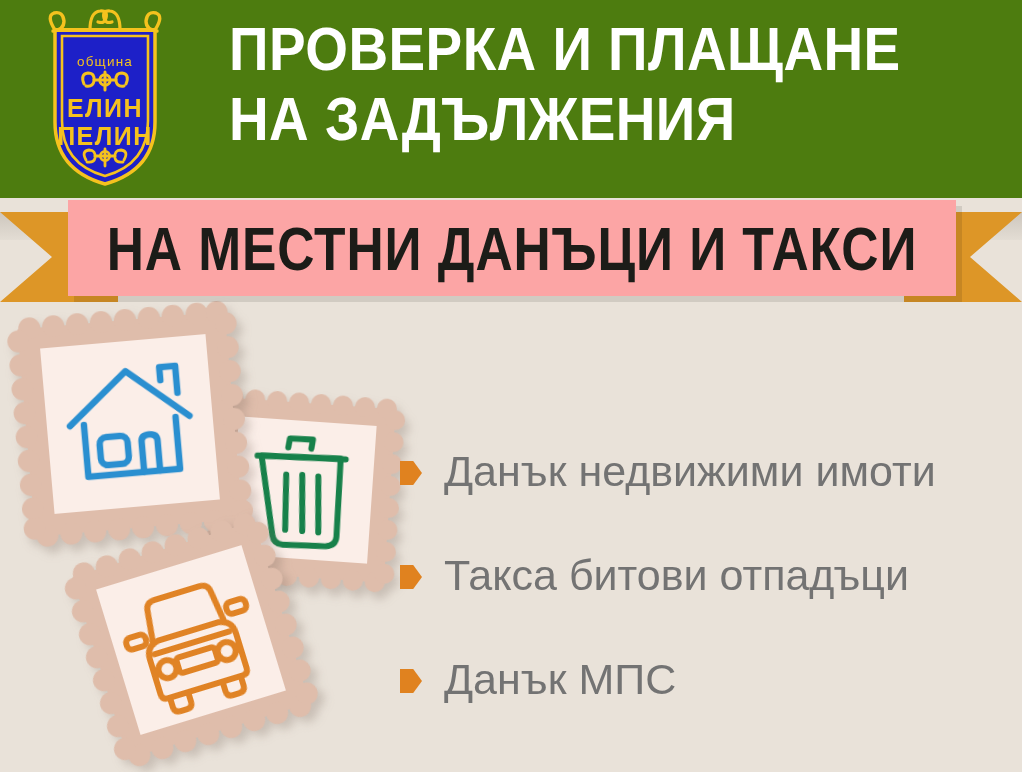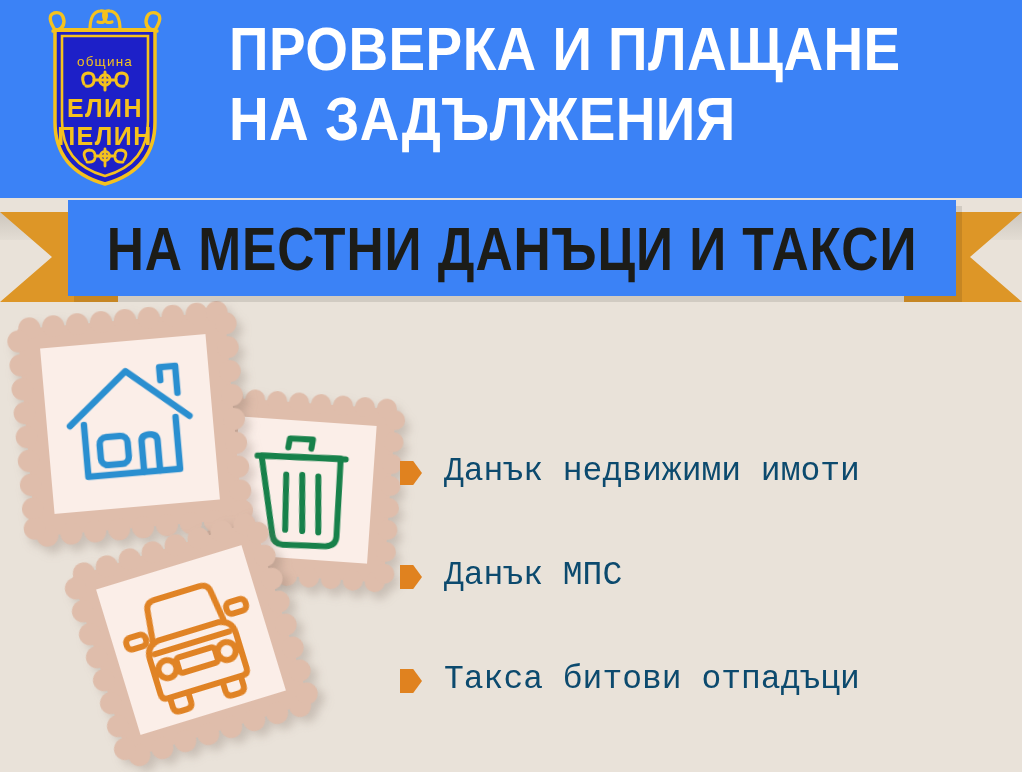--- a/index.html
+++ b/index.html
@@ -7,21 +7,21 @@
   body {
     font-family:"Liberation Sans", sans-serif;
     background:#e9e2d9;
     position:relative;
     overflow:hidden;
   }
 
   
   #header {
     position:absolute; left:0; top:0; width:1022px; height:198px;
-    background:#3b82f6;
+    background:#4d7c0f;
     z-index:5;
   }
   #logo-wrap {
     position:absolute; left:30px; top:4px; width:150px; height:185px;
   }
   #logo-wrap svg { display:block; width:150px; height:185px; }
 
   #header-titles {
     position:absolute; left:188px; top:14px; width:820px;
     text-align:left;
@@ -50,21 +50,21 @@
     clip-path:polygon(0 0, 118px 0, 66px 45px, 118px 90px, 0 90px);
   }
   .tail-shadow {
     position:absolute; top:16px; width:58px; height:28px;
     background:linear-gradient(180deg,#cdc6bd 0%, #e3ddd4 100%);
   }
   #tail-shadow-left  { left:0px; }
   #tail-shadow-right { right:0px; }
   #band {
     position:absolute; left:68px; top:4px; width:888px; height:96px;
-    background:#3b82f6;
+    background:#fca5a5;
     box-shadow:6px 6px 0 rgba(0,0,0,0.10);
   }
   #band-text {
     position:absolute; left:0; top:0; width:888px; height:96px;
     display:flex; align-items:center; justify-content:center;
     color:#1c1c18;
     font-family:"Liberation Sans", sans-serif;
     font-weight:bold;
     font-size:56px;
     letter-spacing:1px;
@@ -90,23 +90,23 @@
     height:104px;
   }
   .bullet {
     width:22px; height:24px; flex:0 0 22px;
     background:#e0821f;
     clip-path:polygon(0 0, 60% 0, 100% 50%, 60% 100%, 0 100%);
     margin-right:22px;
     margin-top:2px;
   }
   .list-label {
-    font-family:Liberation Mono, monospace;
-    font-size:33px;
-    color:#0c4a6e;
+    font-family:Liberation Sans, sans-serif;
+    font-size:43px;
+    color:#737373;
     line-height:1.1;
     white-space:nowrap;
   }
 </style>
 </head>
 <body>
 
 <div id="header">
 
   <div id="logo-wrap">
@@ -339,19 +339,19 @@
   </svg>
 </div>
 
 <div id="list">
   <div class="list-item">
     <span class="bullet"></span>
     <span class="list-label">Данък недвижими имоти</span>
   </div>
   <div class="list-item">
     <span class="bullet"></span>
-    <span class="list-label">Данък МПС</span>
+    <span class="list-label">Такса битови отпадъци</span>
   </div>
   <div class="list-item">
     <span class="bullet"></span>
-    <span class="list-label">Такса битови отпадъци</span>
+    <span class="list-label">Данък МПС</span>
   </div>
 </div>
 
 </body></html>

